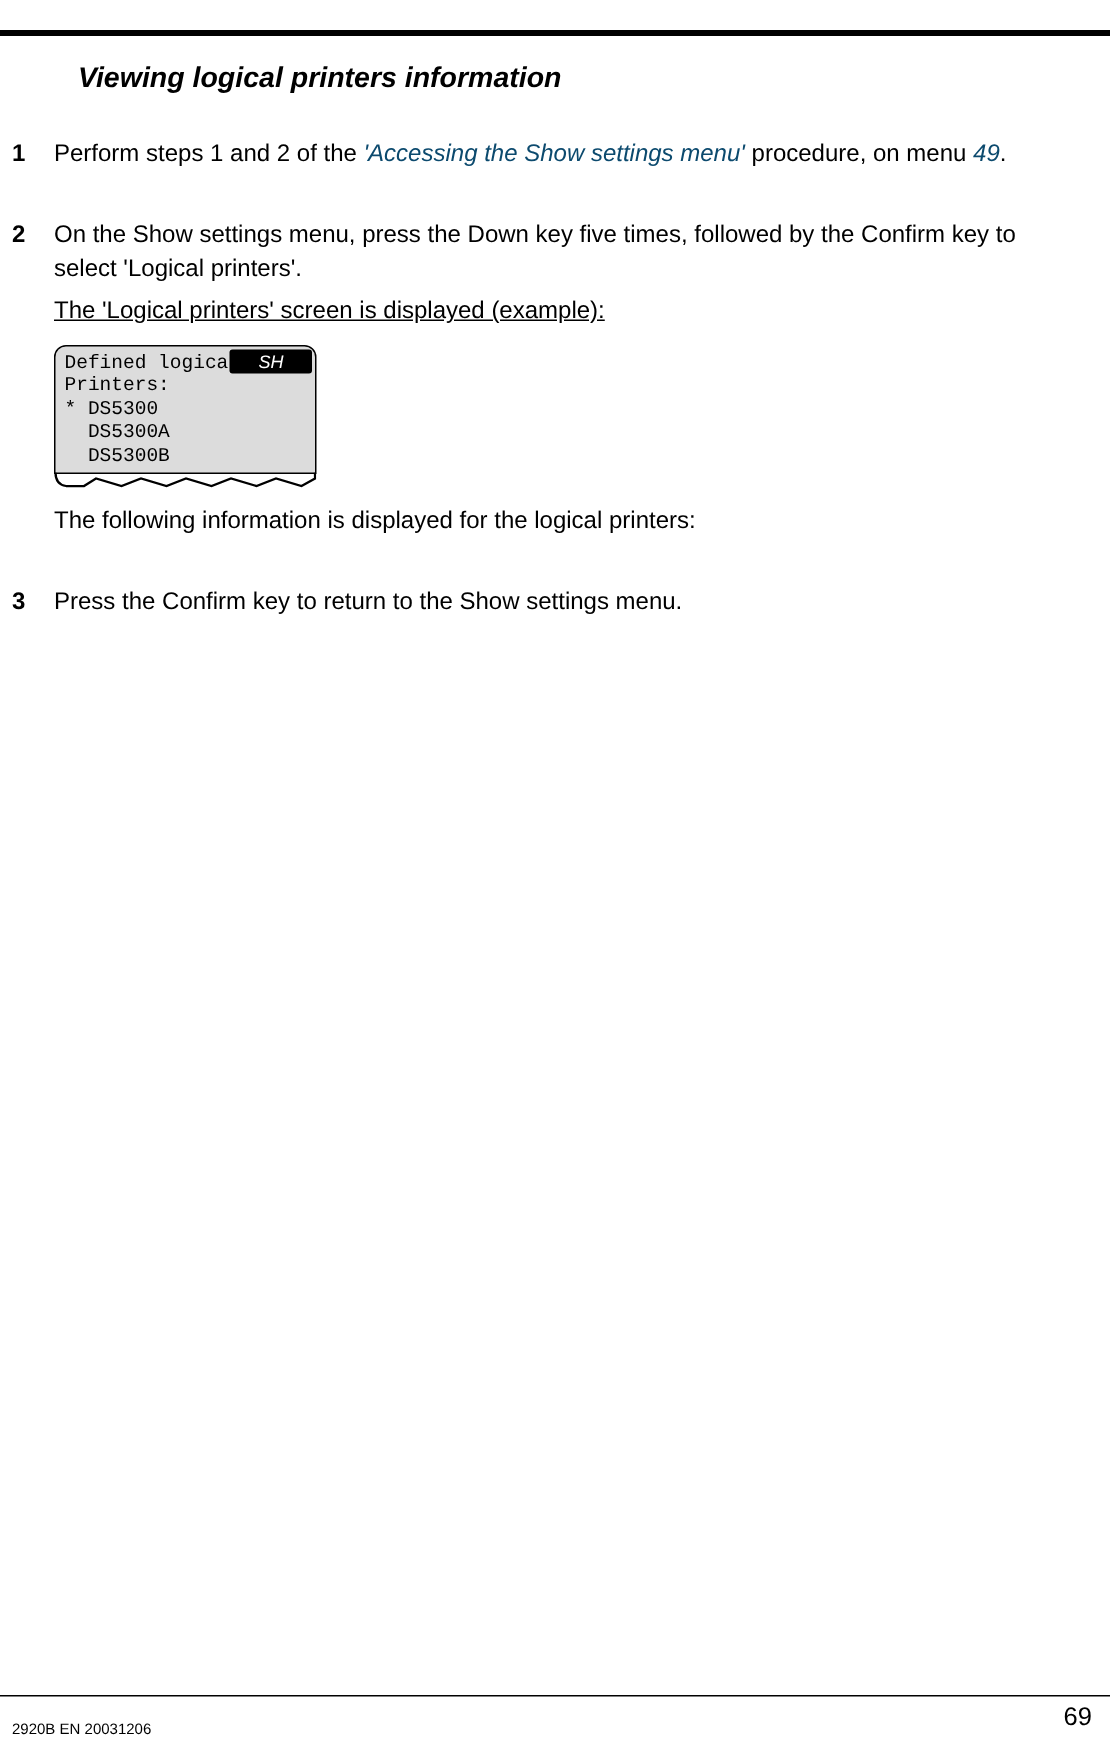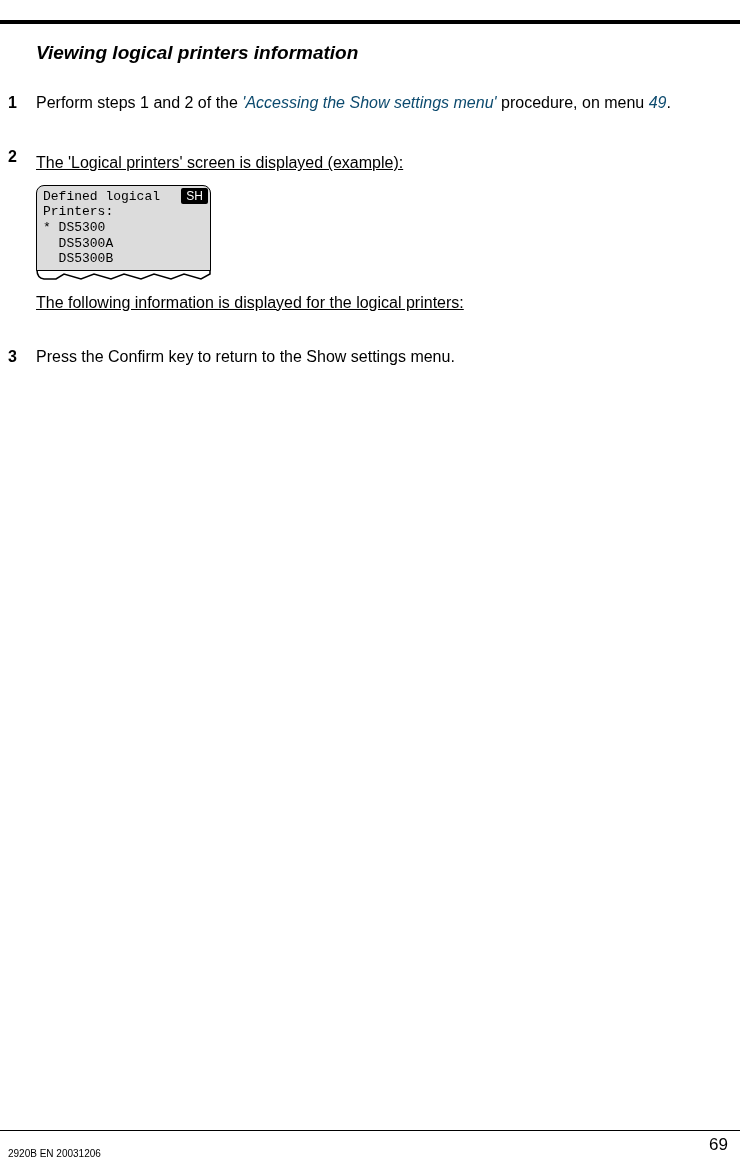--- a/index.html
+++ b/index.html
@@ -27,20 +27,21 @@
       position: absolute;
       top: 42px;
       left: 36px;
       right: 20px;
     }
     .heading {
       font-style: italic;
       font-weight: bold;
       font-size: 19px;
       margin-bottom: 28px;
+      margin-left: 16px;
     }
     .step {
       display: flex;
       margin-bottom: 28px;
       font-size: 16px;
       line-height: 1.4;
     }
     .step-num {
       font-weight: bold;
       width: 28px;
@@ -74,40 +75,40 @@
       line-height: 1.2;
       padding: 3px 6px 3px 6px;
       position: relative;
     }
     .display-box .sh {
       position: absolute;
       top: 2px;
       right: 2px;
       background: black;
       color: white;
-      padding: 1px 5px;
+      padding: 1px 19px;
       font-size: 12px;
       border-radius: 2px;
+      font-style: italic;
     }
     .display-line {
       white-space: pre;
       font-family: Liberation Mono, monospace;
     }
     .dashed-bottom {
       height: 10px;
       position: relative;
       margin-top: -1px;
     }
     .dashed-bottom svg {
       display: block;
     }
     .after-box {
       margin-top: 6px;
       margin-bottom: 8px;
-      text-decoration: underline;
     }
     .bullet-list {
       list-style: none;
       margin-top: 6px;
       margin-bottom: 8px;
     }
     .bullet-list li {
       position: relative;
       padding-left: 18px;
     }
@@ -153,20 +154,21 @@
       <div class="step-body">
         <p>
           <span>Perform steps 1 and 2 of the </span><span class="link">'Accessing the Show settings menu'</span><span> procedure, on menu </span><span class="link">49</span><span>.</span>
         </p>
       </div>
     </div>
 
     <div class="step">
       <div class="step-num">2</div>
       <div class="step-body">
+        <p>On the Show settings menu, press the Down key five times, followed by the Confirm key to select 'Logical printers'.</p>
         <p style="margin-top:6px;text-decoration:underline;">The 'Logical printers' screen is displayed (example):</p>
 
         <div class="display-box-wrap">
           <div class="display-box">
             <span class="sh">SH</span>
             <div class="display-line">Defined logical</div>
             <div class="display-line">Printers:</div>
             <div class="display-line">* DS5300</div>
             <div class="display-line">  DS5300A</div>
             <div class="display-line">  DS5300B</div>

